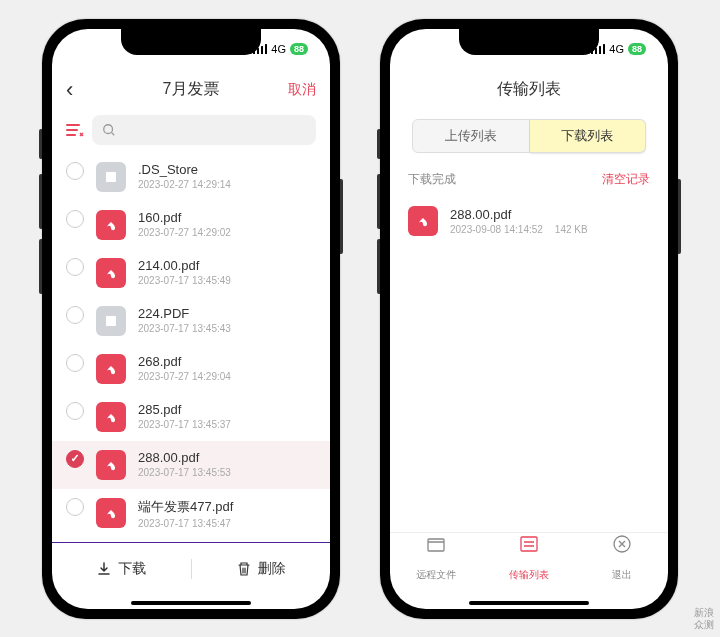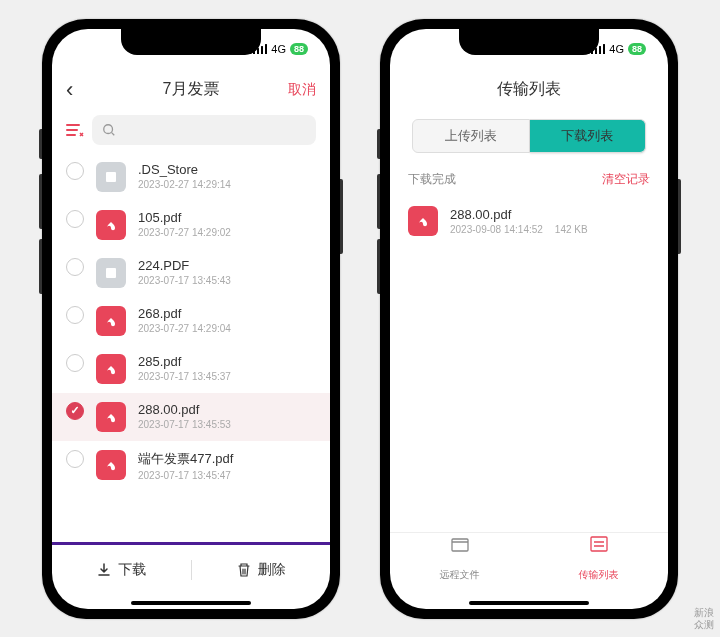--- a/index.html
+++ b/index.html
@@ -40,29 +40,29 @@
     .radio { width: 18px; height: 18px; border: 1.5px solid #ccc; border-radius: 50%; flex-shrink: 0; }
     .radio.checked { background: #dc4058; border-color: #dc4058; display: flex; align-items: center; justify-content: center; }
     .radio.checked::after { content: "✓"; color: #fff; font-size: 11px; font-weight: bold; }
     .file-icon { width: 30px; height: 30px; border-radius: 6px; display: flex; align-items: center; justify-content: center; flex-shrink: 0; }
     .file-icon.pdf { background: #e8455a; color: #fff; font-size: 10px; }
     .file-icon.other { background: #d0d4d8; color: #fff; }
     .file-info { flex: 1; min-width: 0; }
     .file-name { font-size: 13px; color: #333; margin-bottom: 2px; }
     .file-meta { font-size: 10px; color: #aaa; }
     
-    .action-bar { height: 54px; display: flex; align-items: center; border-top: 3px solid #4c1d95; }
+    .action-bar { height: 54px; display: flex; align-items: center; border-top: 1px solid #4c1d95; }
     .action-btn { flex: 1; display: flex; align-items: center; justify-content: center; gap: 6px; font-size: 14px; color: #333; cursor: pointer; }
     .action-divider { width: 1px; height: 20px; background: #ddd; }
     
     .tab-bar { display: flex; padding: 8px 22px; gap: 0; }
     .tab { flex: 1; text-align: center; padding: 7px 0; font-size: 13px; border: 1px solid #ddd; color: #666; }
     .tab:first-child { border-radius: 6px 0 0 6px; }
     .tab:last-child { border-radius: 0 6px 6px 0; border-left: none; }
-    .tab.active { background: #14b8a6; color: #333; box-shadow: 0 1px 2px rgba(0,0,0,0.1); }
+    .tab.active { background: #fef9c3; color: #333; box-shadow: 0 1px 2px rgba(0,0,0,0.1); }
     .tab:not(.active) { background: #f5f5f5; }
     
     .section-header { display: flex; justify-content: space-between; padding: 10px 18px 8px; font-size: 12px; }
     .section-title { color: #888; }
     .section-clear { color: #e8455a; cursor: pointer; }
     
     .transfer-item { display: flex; align-items: center; padding: 10px 18px; gap: 12px; }
     .transfer-size { margin-left: 12px; }
     
     .bottom-nav { height: 64px; display: flex; border-top: 1px solid #eee; }
@@ -127,22 +127,34 @@
           </div>
         </div>
         <div class="file-item">
           <div class="radio "></div>
           <div class="file-icon pdf">
             <svg width="16" height="16" viewBox="0 0 16 16">
               <path d="M4 11c0-3 4-3 4 0s4 3 4 0c0-2-1-3-2-4l-2-2-2 2c-1 1-2 2-2 4z" fill="#fff"></path>
             </svg>
           </div>
           <div class="file-info">
-            <div class="file-name">105.pdf</div>
+            <div class="file-name">160.pdf</div>
             <div class="file-meta">2023-07-27 14:29:02</div>
+          </div>
+        </div>
+        <div class="file-item">
+          <div class="radio "></div>
+          <div class="file-icon pdf">
+            <svg width="16" height="16" viewBox="0 0 16 16">
+              <path d="M4 11c0-3 4-3 4 0s4 3 4 0c0-2-1-3-2-4l-2-2-2 2c-1 1-2 2-2 4z" fill="#fff"></path>
+            </svg>
+          </div>
+          <div class="file-info">
+            <div class="file-name">214.00.pdf</div>
+            <div class="file-meta">2023-07-17 13:45:49</div>
           </div>
         </div>
         <div class="file-item">
           <div class="radio "></div>
           <div class="file-icon other">
             <svg width="16" height="16" viewBox="0 0 16 16">
               <rect x="3" y="3" width="10" height="10" rx="1" fill="#fff"></rect>
             </svg>
           </div>
           <div class="file-info">
@@ -268,20 +280,27 @@
           </svg>
         <span>远程文件</span>
       </div>
       <div class="nav-item active">
         <svg class="nav-item-icon" width="22" height="22" viewBox="0 0 22 22">
             <rect x="3" y="4" width="16" height="14" rx="1" stroke="#e8455a" stroke-width="1.3" fill="none"></rect>
             <path d="M6 9h10M6 13h10" stroke="#e8455a" stroke-width="1.3"></path>
           </svg>
         <span>传输列表</span>
       </div>
+      <div class="nav-item">
+        <svg class="nav-item-icon" width="22" height="22" viewBox="0 0 22 22">
+            <circle cx="11" cy="11" r="8" stroke="#888" stroke-width="1.3" fill="none"></circle>
+            <path d="M8 8l6 6M14 8l-6 6" stroke="#888" stroke-width="1.3"></path>
+          </svg>
+        <span>退出</span>
+      </div>
     </div>
     <div class="home-indicator"></div>
   </div>
 </div>
 
 <div class="watermark">
   <div>新浪</div>
   <div>众测</div>
 </div>
 

